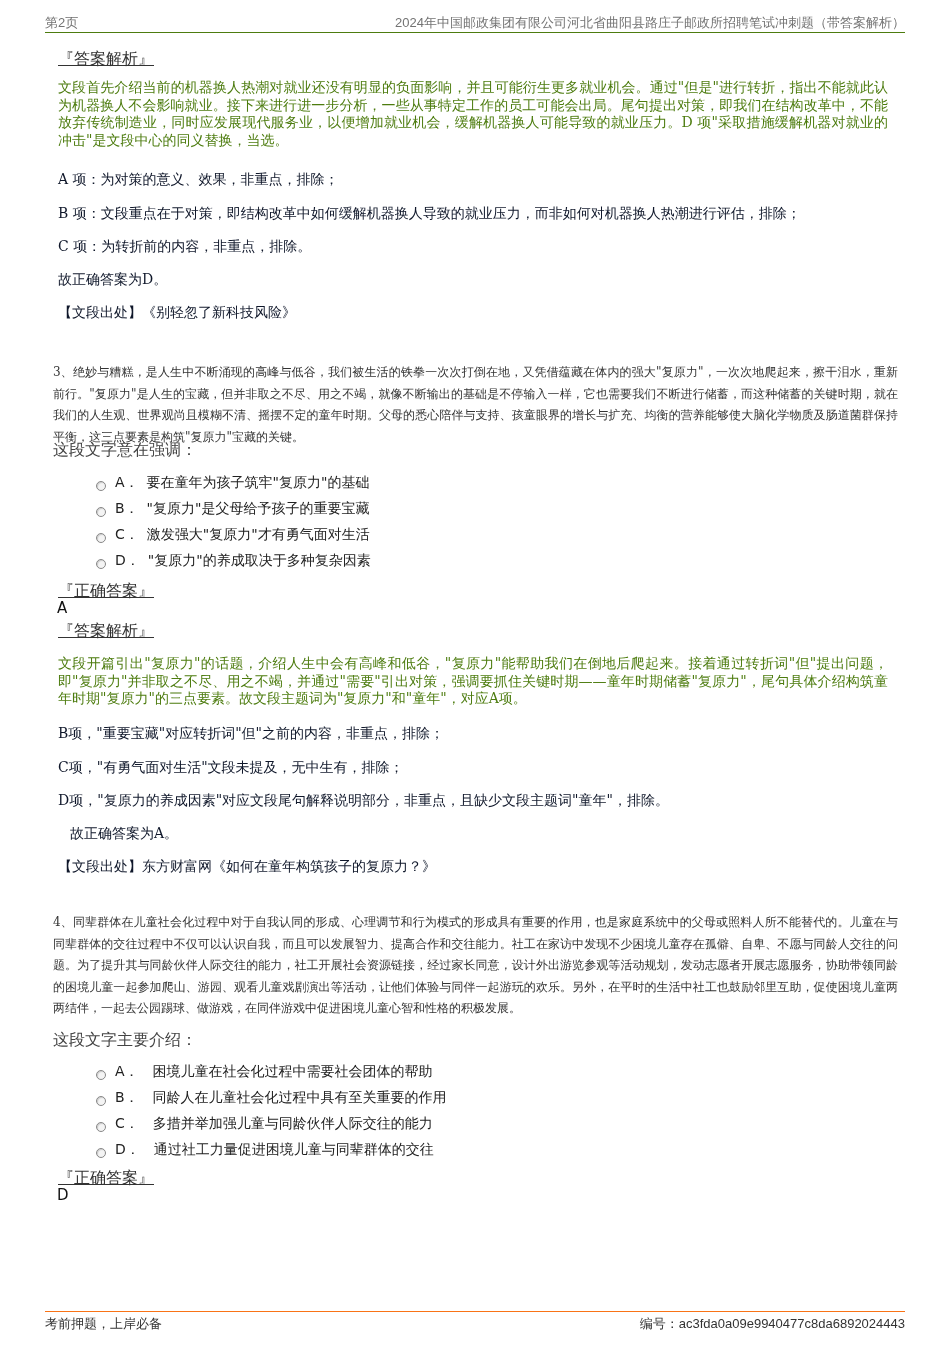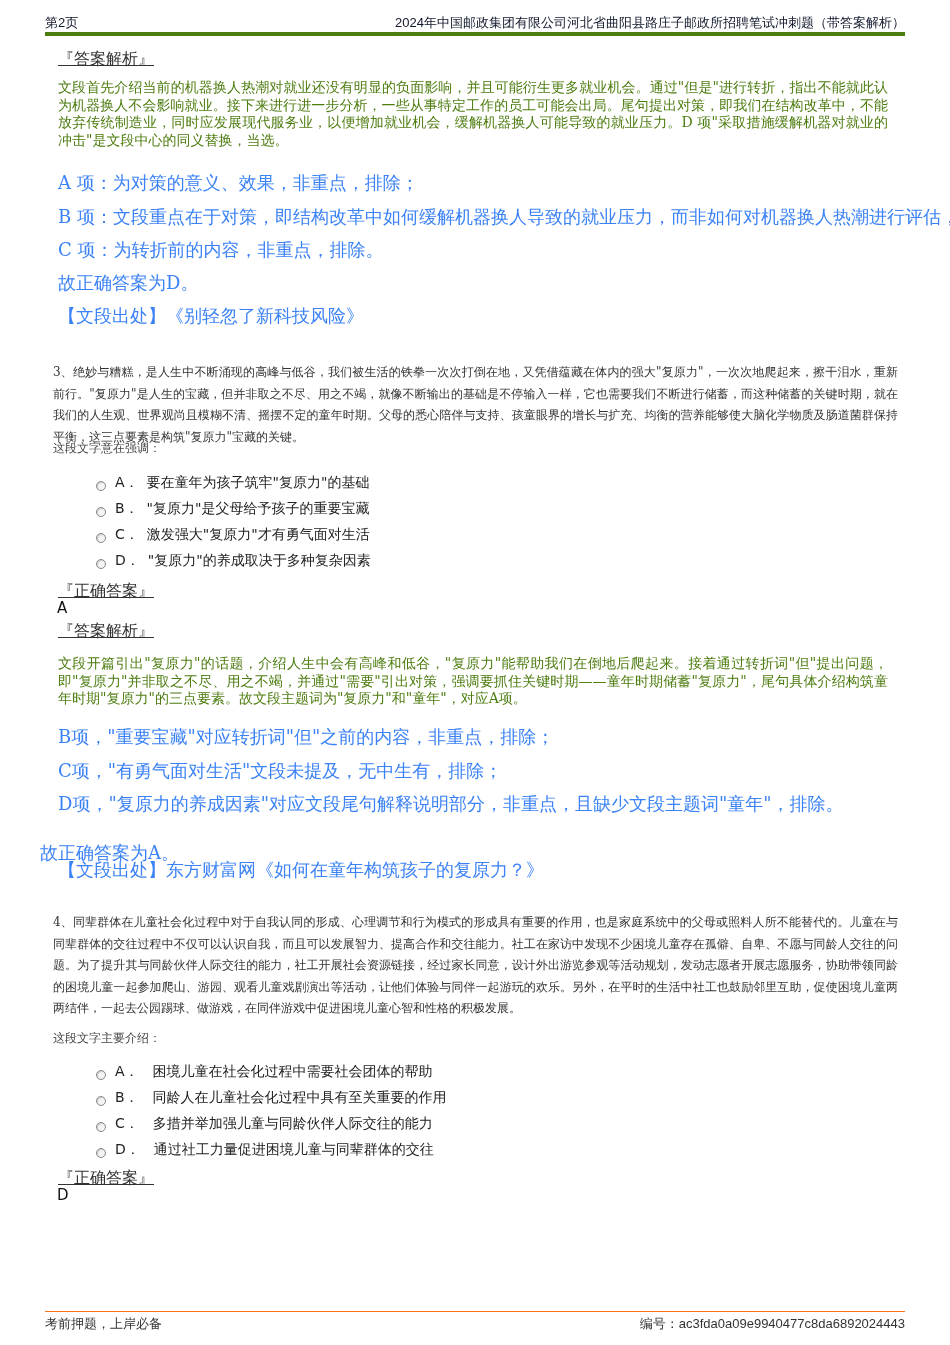--- a/index.html
+++ b/index.html
@@ -3,48 +3,48 @@
 <meta charset="utf-8">
 <style>
   html, body { margin: 0; padding: 0; background: #ffffff; }
   body {
     width: 950px; height: 1345px; position: relative; overflow: hidden;
     font-family: "DejaVu Sans", "Liberation Sans", sans-serif;
     color: #222;
   }
   .header {
     position: absolute; left: 45px; top: 12px; width: 860px; height: 20px;
-    border-bottom: 4px solid #4d7c0f;
-    font-size: 13px; color: #0f172a;
+    border-bottom: 1px solid #4d7c0f;
+    font-size: 13px; color: #737373;
     font-family: "Liberation Sans", "DejaVu Sans", sans-serif;
   }
   .header .page-no { position: absolute; left: 0; top: 2px; }
   .header .doc-title { position: absolute; right: 0; top: 2px; white-space: nowrap; }
   .footer {
     position: absolute; left: 45px; top: 1311px; width: 860px; height: 20px;
     border-top: 1px solid #f97316;
     font-size: 13px; color: #333;
     font-family: "Liberation Sans", "DejaVu Sans", sans-serif;
   }
   .footer .slogan { position: absolute; left: 0; top: 3px; }
   .footer .code { position: absolute; right: 0; top: 3px; white-space: nowrap; }
 
   .abs { position: absolute; }
   .sec-label { font-size: 16px; color: #333; font-family: "DejaVu Serif", serif; text-decoration: underline; }
   .para {
     font-size: 14px; line-height: 17.5px; color: #4d7c0f;
     font-family: "DejaVu Serif", serif; width: 830px;
     text-align: justify;
   }
-  .line { font-size: 18px; color: #3b82f6; font-family: "DejaVu Serif", serif; white-space: nowrap; }
+  .line { font-size: 14px; color: #0f172a; font-family: "DejaVu Serif", serif; white-space: nowrap; }
   .question {
     font-size: 12px; line-height: 21.5px; color: #333;
     font-family: "DejaVu Serif", serif; width: 845px; text-align: justify; margin-top: 20px;
   }
-  .prompt { font-size: 12px; color: #444; font-family: "DejaVu Serif", serif; }
+  .prompt { font-size: 16px; color: #444; font-family: "DejaVu Serif", serif; }
   .opt {
     font-size: 14px; color: #222; font-family: "DejaVu Sans", sans-serif;
     white-space: nowrap; display: flex; align-items: center; height: 26px;
   }
   .radio {
     width: 8px; height: 8px; border: 1px solid #888; border-radius: 50%;
     margin-right: 9px; margin-top: 6px; background: #f4f4f4;
     box-shadow: inset 1px 1px 1px #ccc; display: inline-block;
   }
   .opt .letter { margin-right: 8px; }
@@ -92,21 +92,21 @@
   </div>
 </div>
 
 <div class="abs sec-label" style="left:58px; top:581px;">『正确答案』</div>
 <div class="abs answer" style="left:57px; top:599px;">A</div>
 <div class="abs sec-label" style="left:58px; top:621px;">『答案解析』</div>
 <div class="abs para" style="left:58px; top:655px;">文段开篇引出"复原力"的话题，介绍人生中会有高峰和低谷，"复原力"能帮助我们在倒地后爬起来。接着通过转折词"但"提出问题，即"复原力"并非取之不尽、用之不竭，并通过"需要"引出对策，强调要抓住关键时期——童年时期储蓄"复原力"，尾句具体介绍构筑童年时期"复原力"的三点要素。故文段主题词为"复原力"和"童年"，对应A项。</div>
 <div class="abs line" style="left:58px; top:725px;">B项，"重要宝藏"对应转折词"但"之前的内容，非重点，排除；</div>
 <div class="abs line" style="left:58px; top:759px;">C项，"有勇气面对生活"文段未提及，无中生有，排除；</div>
 <div class="abs line" style="left:58px; top:792px;">D项，"复原力的养成因素"对应文段尾句解释说明部分，非重点，且缺少文段主题词"童年"，排除。</div>
-<div class="abs line" style="left:40px; top:825px;margin-top:16px;">故正确答案为A。</div>
+<div class="abs line" style="left:70px; top:825px;">故正确答案为A。</div>
 <div class="abs line" style="left:58px; top:858px;">【文段出处】东方财富网《如何在童年构筑孩子的复原力？》</div>
 
 <div class="abs question" style="left:53px; top:892px;">4、同辈群体在儿童社会化过程中对于自我认同的形成、心理调节和行为模式的形成具有重要的作用，也是家庭系统中的父母或照料人所不能替代的。儿童在与同辈群体的交往过程中不仅可以认识自我，而且可以发展智力、提高合作和交往能力。社工在家访中发现不少困境儿童存在孤僻、自卑、不愿与同龄人交往的问题。为了提升其与同龄伙伴人际交往的能力，社工开展社会资源链接，经过家长同意，设计外出游览参观等活动规划，发动志愿者开展志愿服务，协助带领同龄的困境儿童一起参加爬山、游园、观看儿童戏剧演出等活动，让他们体验与同伴一起游玩的欢乐。另外，在平时的生活中社工也鼓励邻里互助，促使困境儿童两两结伴，一起去公园踢球、做游戏，在同伴游戏中促进困境儿童心智和性格的积极发展。</div>
 <div class="abs prompt" style="left:53px; top:1030px;">这段文字主要介绍：</div>
 
 <div class="abs" style="left:96px; top:1059px;">
   <div class="opt">
     <span class="radio"></span>
     <span class="letter" style="margin-right:14px">A．</span>
     <span>困境儿童在社会化过程中需要社会团体的帮助</span>

